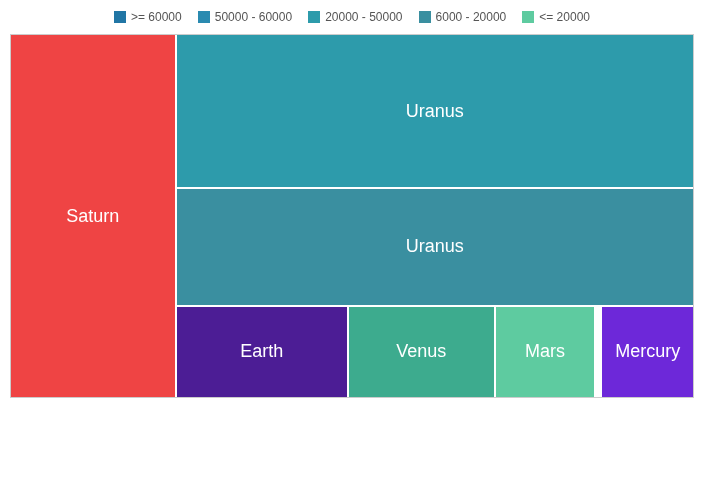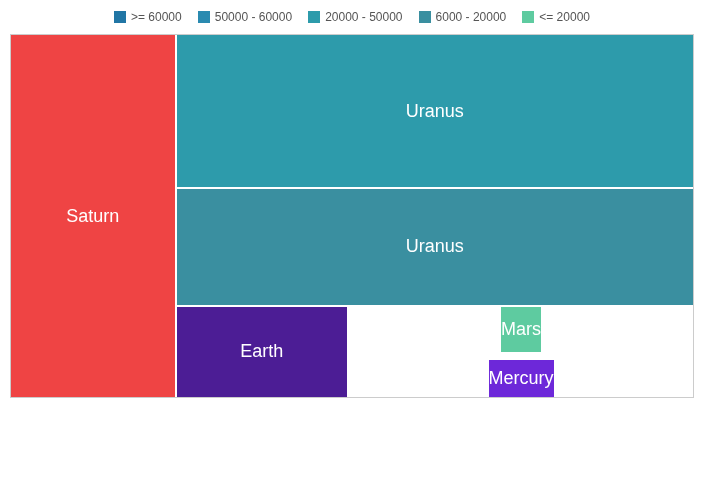--- a/index.html
+++ b/index.html
@@ -99,23 +99,22 @@
     }
     
     .venus {
       background-color: #3dab8e;
       flex: 0 0 28%;
     }
     
     .right-mini-col {
       flex: 1;
       display: flex;
-      flex-direction: column;
+      flex-direction: row;
       gap: 8px;
-      align-items: center;
     }
     
     .mars {
       background-color: #5ecba0;
       flex: 0 0 50%;
     }
     
     .mercury {
       background-color: #6d28d9;
       flex: 1;
@@ -165,20 +164,23 @@
       <div class="cell neptune">
         <span class="cell-label">Uranus</span>
       </div>
 
       <div class="bottom-row">
 
         <div class="cell earth">
           <span class="cell-label">Earth</span>
         </div>
 
+        <div class="cell venus">
+          <span class="cell-label">Venus</span>
+        </div>
 
         <div class="right-mini-col">
 
           <div class="cell mars">
             <span class="cell-label">Mars</span>
           </div>
 
           <div class="cell mercury">
             <span class="cell-label">Mercury</span>
           </div>

